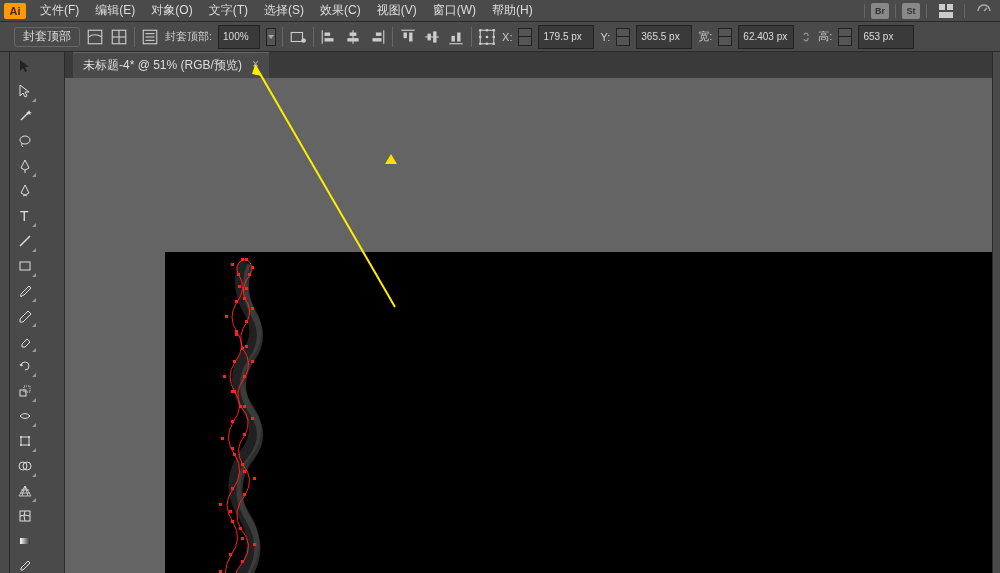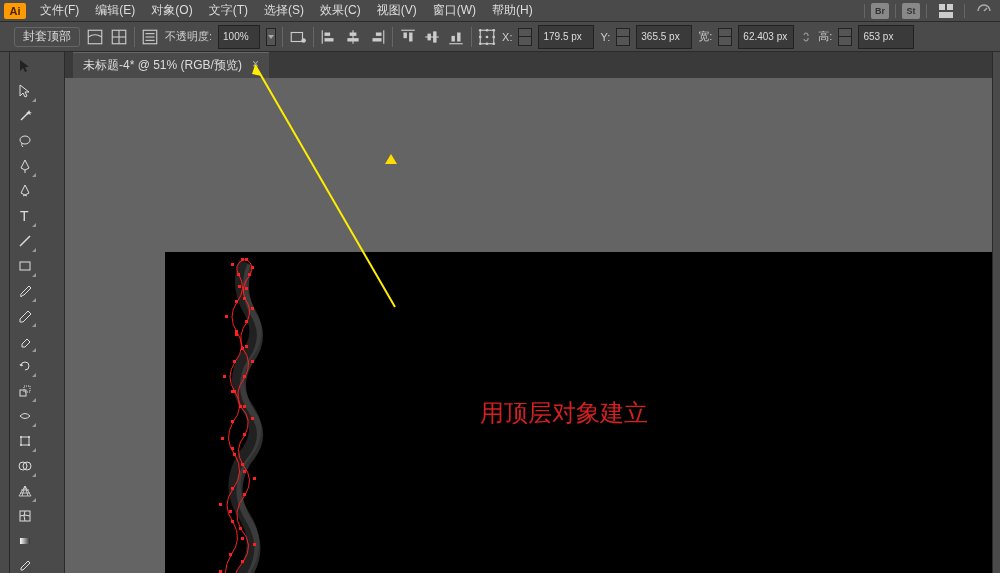--- a/index.html
+++ b/index.html
@@ -111,21 +111,21 @@
     </div>
   <div class="opt-sep"></div>
   <div class="opt-icon">
       <svg viewBox="0 0 16 16">
         <rect x="2" y="2" width="12" height="12" fill="none" stroke="#ccc"></rect>
         <line x1="4" y1="5" x2="12" y2="5" stroke="#ccc"></line>
         <line x1="4" y1="8" x2="12" y2="8" stroke="#ccc"></line>
         <line x1="4" y1="11" x2="12" y2="11" stroke="#ccc"></line>
       </svg>
     </div>
-  <span class="opt-field-label">不透明度:</span>
+  <span class="opt-field-label">封套顶部:</span>
   <input class="opt-input w40" value="100%" style="">
   <div class="opt-dd"></div>
   <div class="opt-sep"></div>
   <div class="opt-icon">
       <svg viewBox="0 0 16 16">
         <rect x="2" y="4" width="10" height="8" fill="none" stroke="#ccc"></rect>
         <circle cx="13" cy="11" r="2" fill="#ccc"></circle>
       </svg>
     </div>
   <div class="opt-sep"></div>
@@ -421,17 +421,16 @@
       </svg>
     </div>
 
     <div class="yellow-tri"></div>
 
     <svg class="arrow-line" width="1000" height="573">
       <line x1="330" y1="255" x2="190" y2="13" stroke="#ffee00" stroke-width="2"></line>
       <polygon points="190,13 197,24 187,22" fill="#ffee00"></polygon>
     </svg>
 
-    <div class="canvas-text">用顶层对象建立</div>
   </div>
 
   <div class="dock-strip"></div>
 </div>
 
 </body></html>

